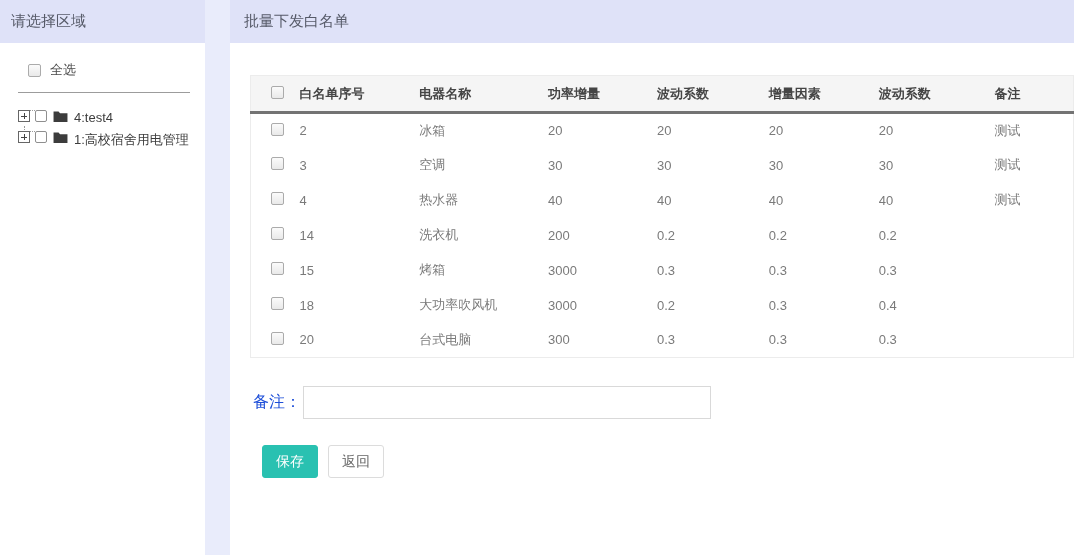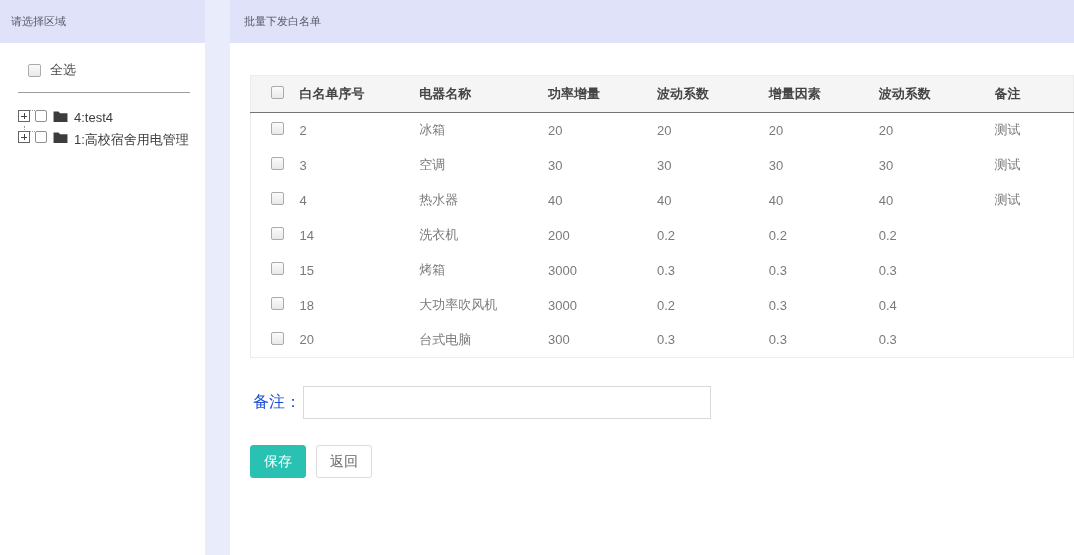--- a/index.html
+++ b/index.html
@@ -6,21 +6,21 @@
   html,body { width:1074px; height:555px; overflow:hidden; }
   body {
     font-family: "Liberation Sans", "DejaVu Sans", sans-serif;
     background:#fff; color:#555;
     display:flex;
   }
   
   .sidebar { width:205px; height:555px; background:#fff; flex:0 0 auto; }
   .panel-header {
     height:43px; background:#dfe2f8; color:#565a68;
-    font-size:11px; display:flex; align-items:center; padding-left:11px;
+    font-size:15px; display:flex; align-items:center; padding-left:11px;
   }
   .sidebar-body { padding:18px 0 0 18px; }
   .select-all-row { display:flex; align-items:center; padding-left:10px; }
   .checkbox {
     display:inline-block; width:13px; height:13px; border:1px solid #ababab;
     border-radius:2px; background:linear-gradient(#fbfbfb,#e9e9e9); cursor:pointer;
     flex:0 0 auto;
   }
   .select-all-row .label { font-size:13px; color:#4a4a4a; margin-left:9px; }
   .sidebar-sep { border:none; border-top:1px solid #9c9c9c; width:172px; margin:13px 0 0 0; }
@@ -47,33 +47,33 @@
   
   .gap { width:25px; height:555px; background:#e9ecfb; flex:0 0 auto; }
   
   .main { flex:1 1 auto; height:555px; background:#fff; display:flex; flex-direction:column; }
   .main .panel-header { padding-left:14px; }
   .table-wrap { margin:32px 0 0 20px; }
   table { border-collapse:collapse; width:824px; border:1px solid #ececec; }
   thead tr { background:#f5f5f5; height:37px; }
   thead th {
     font-size:13px; color:#454545; font-weight:bold; text-align:left;
-    border-bottom:1px solid #737373;
+    border-bottom:3px solid #737373;
   }
   tbody tr { height:35px; }
   tbody td { font-size:13px; color:#7a7a7a; }
   .col-check { width:49px; padding-left:20px; }
   
   .remark-row { display:flex; align-items:center; margin:28px 0 0 23px; }
   .remark-label { font-size:16px; color:#1d4ed8; flex:0 0 auto; }
   .remark-input {
     width:408px; height:33px; border:1px solid #d9d9d9; margin-left:2px;
     font-size:13px; padding:0 8px; color:#555; outline:none; background:#fff;
   }
-  .btn-row { display:flex; margin:26px 0 0 20px; }
+  .btn-row { display:flex; margin:26px 0 0 32px; }
   .btn {
     height:33px; min-width:50px; padding:0 13px; font-size:14px; border-radius:3px;
     display:flex; align-items:center; justify-content:center; cursor:pointer;
     font-family:inherit;
   }
   .btn-save { background:#29c1b1; color:#fff; border:1px solid #29c1b1; }
   .btn-back { background:#fff; color:#666; border:1px solid #dcdcdc; margin-left:10px; }
 </style>
 </head>
 <body>

